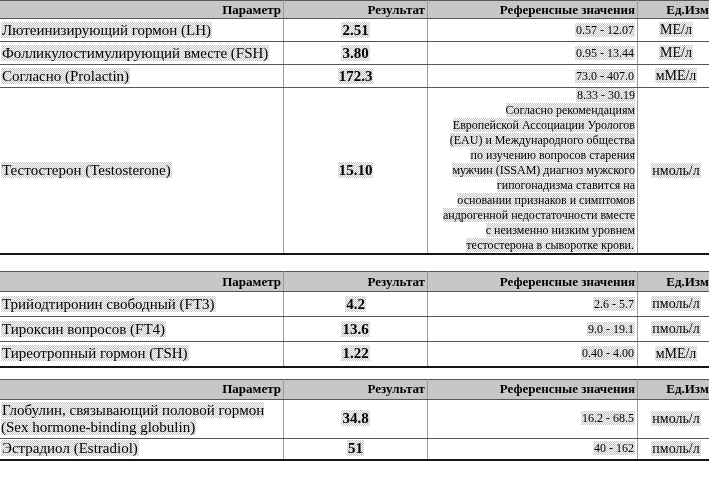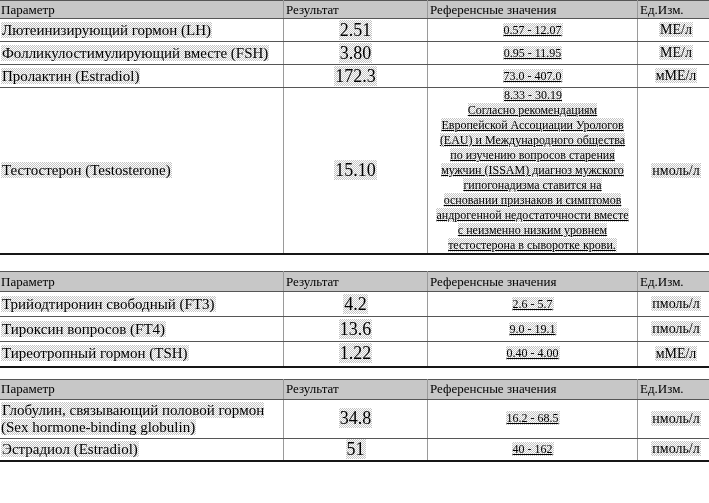--- a/index.html
+++ b/index.html
@@ -28,36 +28,36 @@
     border-right: 1px solid #9a9a9a;
     border-top: 1px solid #565656;
     border-bottom: 1px solid #565656;
     padding: 0 2px;
     vertical-align: middle;
     overflow: hidden;
   }
   table.lab thead th {
     background: #c7c7c7;
     font-size: 13px;
-    font-weight: normal;
-    text-align: left;
+    font-weight: bold;
+    text-align: right;
   }
   .t1 { margin-bottom: 16px; }
   .t2 { margin-bottom: 11px; }
   .t1 thead tr { height: 18px; }
   .t1 tbody tr { height: 23px; }
   .t1 tbody tr.tall { height: auto; }
   .t2 thead tr { height: 20px; }
   .t2 tbody tr { height: 25px; }
   .t3 thead tr { height: 20px; }
   .t3 tbody tr.two-line { height: 39px; }
   .t3 tbody tr.one-line { height: 22px; }
   td.param { text-align: left; font-size: 15px; padding-left: 1px; }
-  td.result { text-align: center; font-size: 18px; }
-  td.ref { text-align: center; font-size: 12px; text-decoration: underline; }
+  td.result { text-align: center; font-size: 15px; font-weight: bold; }
+  td.ref { text-align: right; font-size: 12px; }
   td.unit { text-align: center; font-size: 14px; }
   td.ref-long { padding: 2px 4px; }
   td.ref-long .sh {
     font-size: 12px;
     line-height: 14px;
     white-space: pre-line;
   }
   
   .sh {
     background-color: #dcdcdc;
@@ -87,25 +87,25 @@
   <tbody>
     <tr>
       <td class="param"><span class="sh">Лютеинизирующий гормон (LH)</span></td>
       <td class="result"><span class="sh">2.51</span></td>
       <td class="ref"><span class="sh">0.57 - 12.07</span></td>
       <td class="unit"><span class="sh">МЕ/л</span></td>
     </tr>
     <tr>
       <td class="param"><span class="sh">Фолликулостимулирующий вместе (FSH)</span></td>
       <td class="result"><span class="sh">3.80</span></td>
-      <td class="ref"><span class="sh">0.95 - 11.95</span></td>
+      <td class="ref"><span class="sh">0.95 - 13.44</span></td>
       <td class="unit"><span class="sh">МЕ/л</span></td>
     </tr>
     <tr>
-      <td class="param"><span class="sh">Пролактин (Estradiol)</span></td>
+      <td class="param"><span class="sh">Согласно (Prolactin)</span></td>
       <td class="result"><span class="sh">172.3</span></td>
       <td class="ref"><span class="sh">73.0 - 407.0</span></td>
       <td class="unit"><span class="sh">мМЕ/л</span></td>
     </tr>
     <tr class="tall">
       <td class="param"><span class="sh">Тестостерон (Testosterone)</span></td>
       <td class="result"><span class="sh">15.10</span></td>
       <td class="ref ref-long"><span class="sh">8.33 - 30.19
 Согласно рекомендациям
 Европейской Ассоциации Урологов

